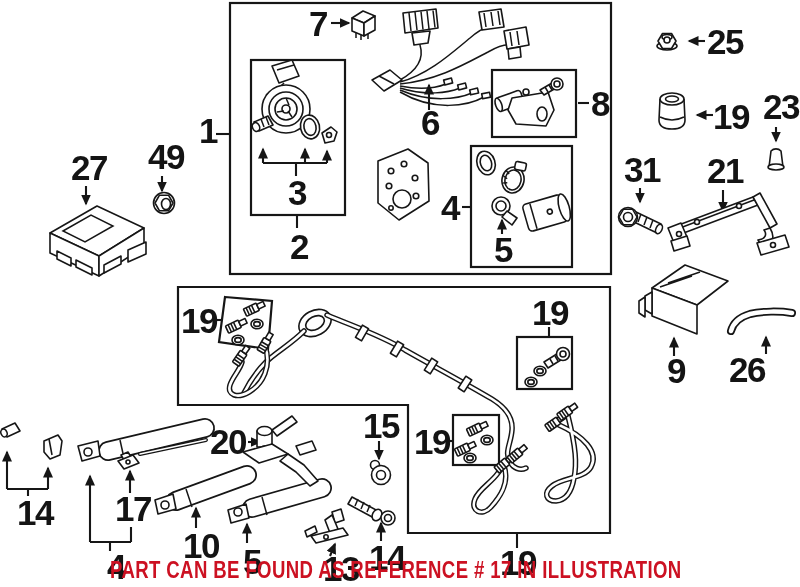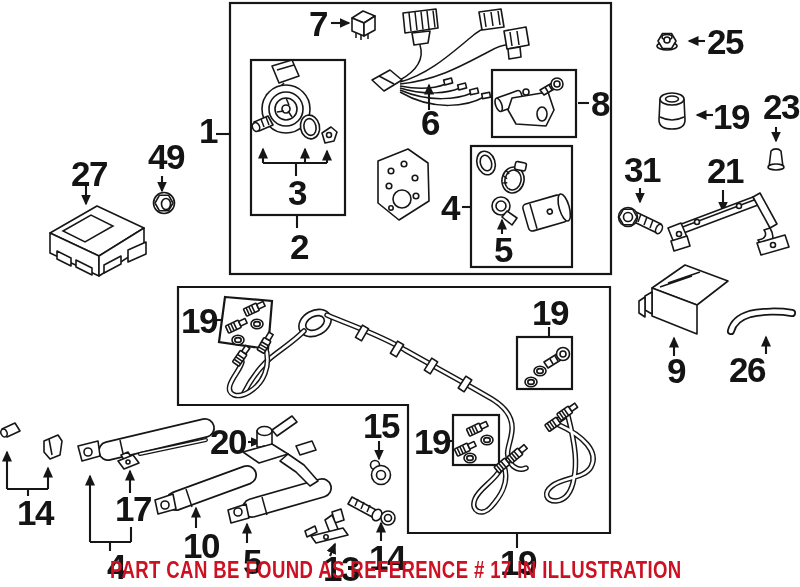--- a/index.html
+++ b/index.html
@@ -407,17 +407,17 @@
   <div class="ref" style="left:199px;top:320px">19</div>
   <div class="ref" style="left:550px;top:312px">19</div>
   <div class="ref" style="left:432px;top:441px">19</div>
   <div class="ref" style="left:228px;top:441px">20</div>
   <div class="ref" style="left:725px;top:170px">21</div>
   <div class="ref" style="left:642px;top:169px">31</div>
   <div class="ref" style="left:781px;top:106px">23</div>
   <div class="ref" style="left:731px;top:116px">19</div>
   <div class="ref" style="left:725px;top:41px">25</div>
   <div class="ref" style="left:747px;top:369px">26</div>
-  <div class="ref" style="left:89px;top:173px">27</div>
+  <div class="ref" style="left:89px;top:167px">27</div>
   <div class="ref" style="left:166px;top:156px">49</div>
 
   <div class="banner" style="color: rgb(204, 17, 34);">PART CAN BE FOUND AS REFERENCE # 17 IN ILLUSTRATION</div>
 </div>
 
 </body></html>

